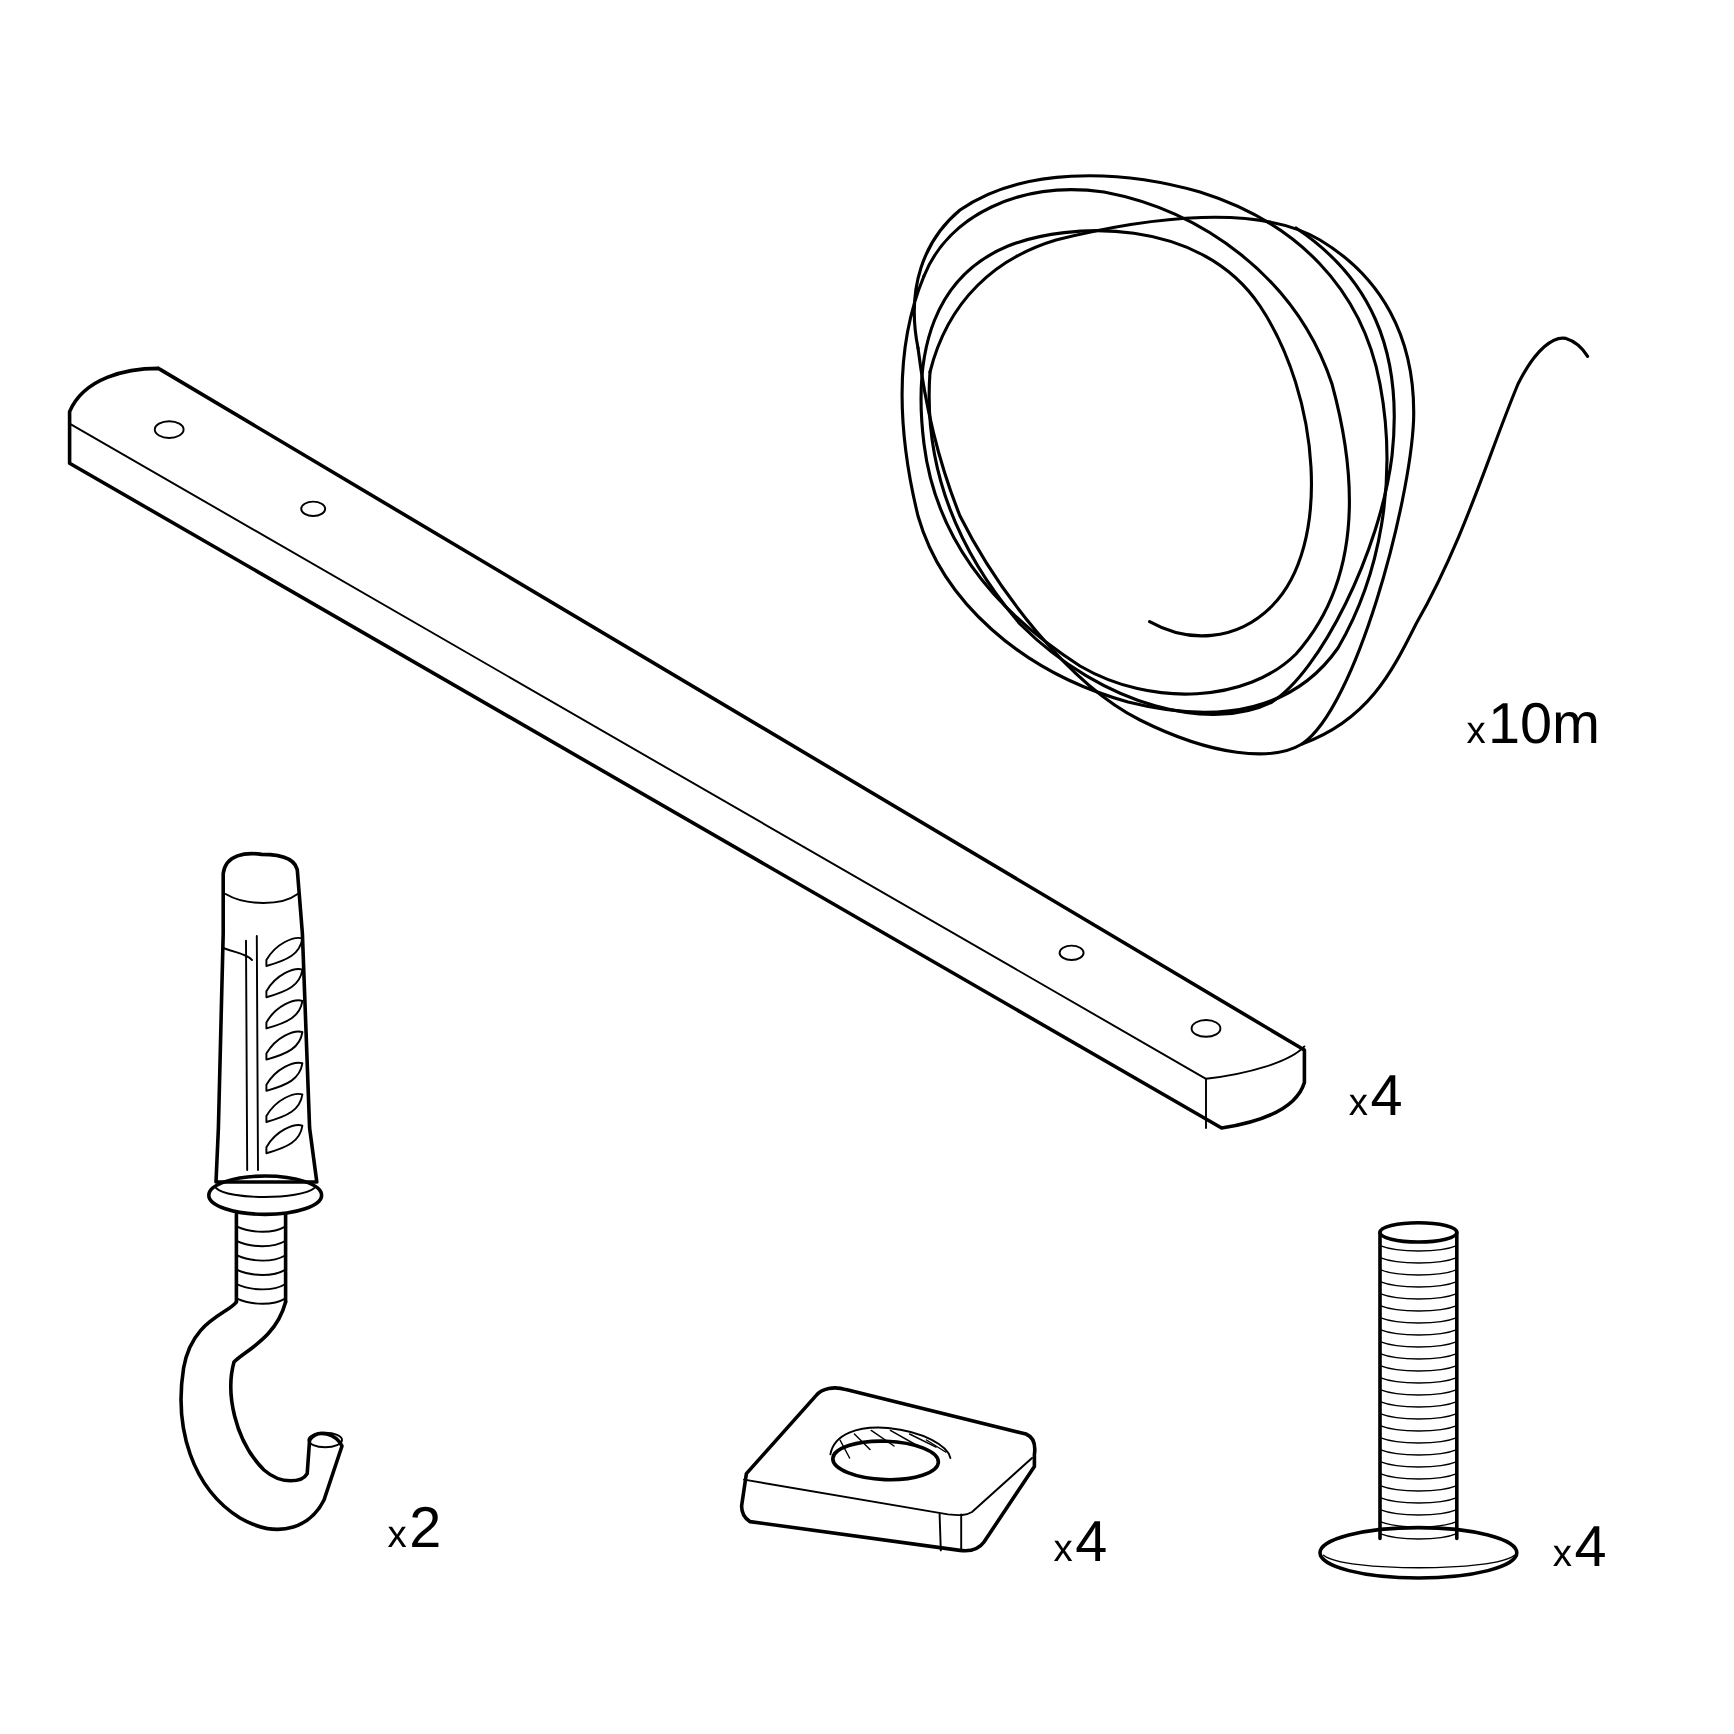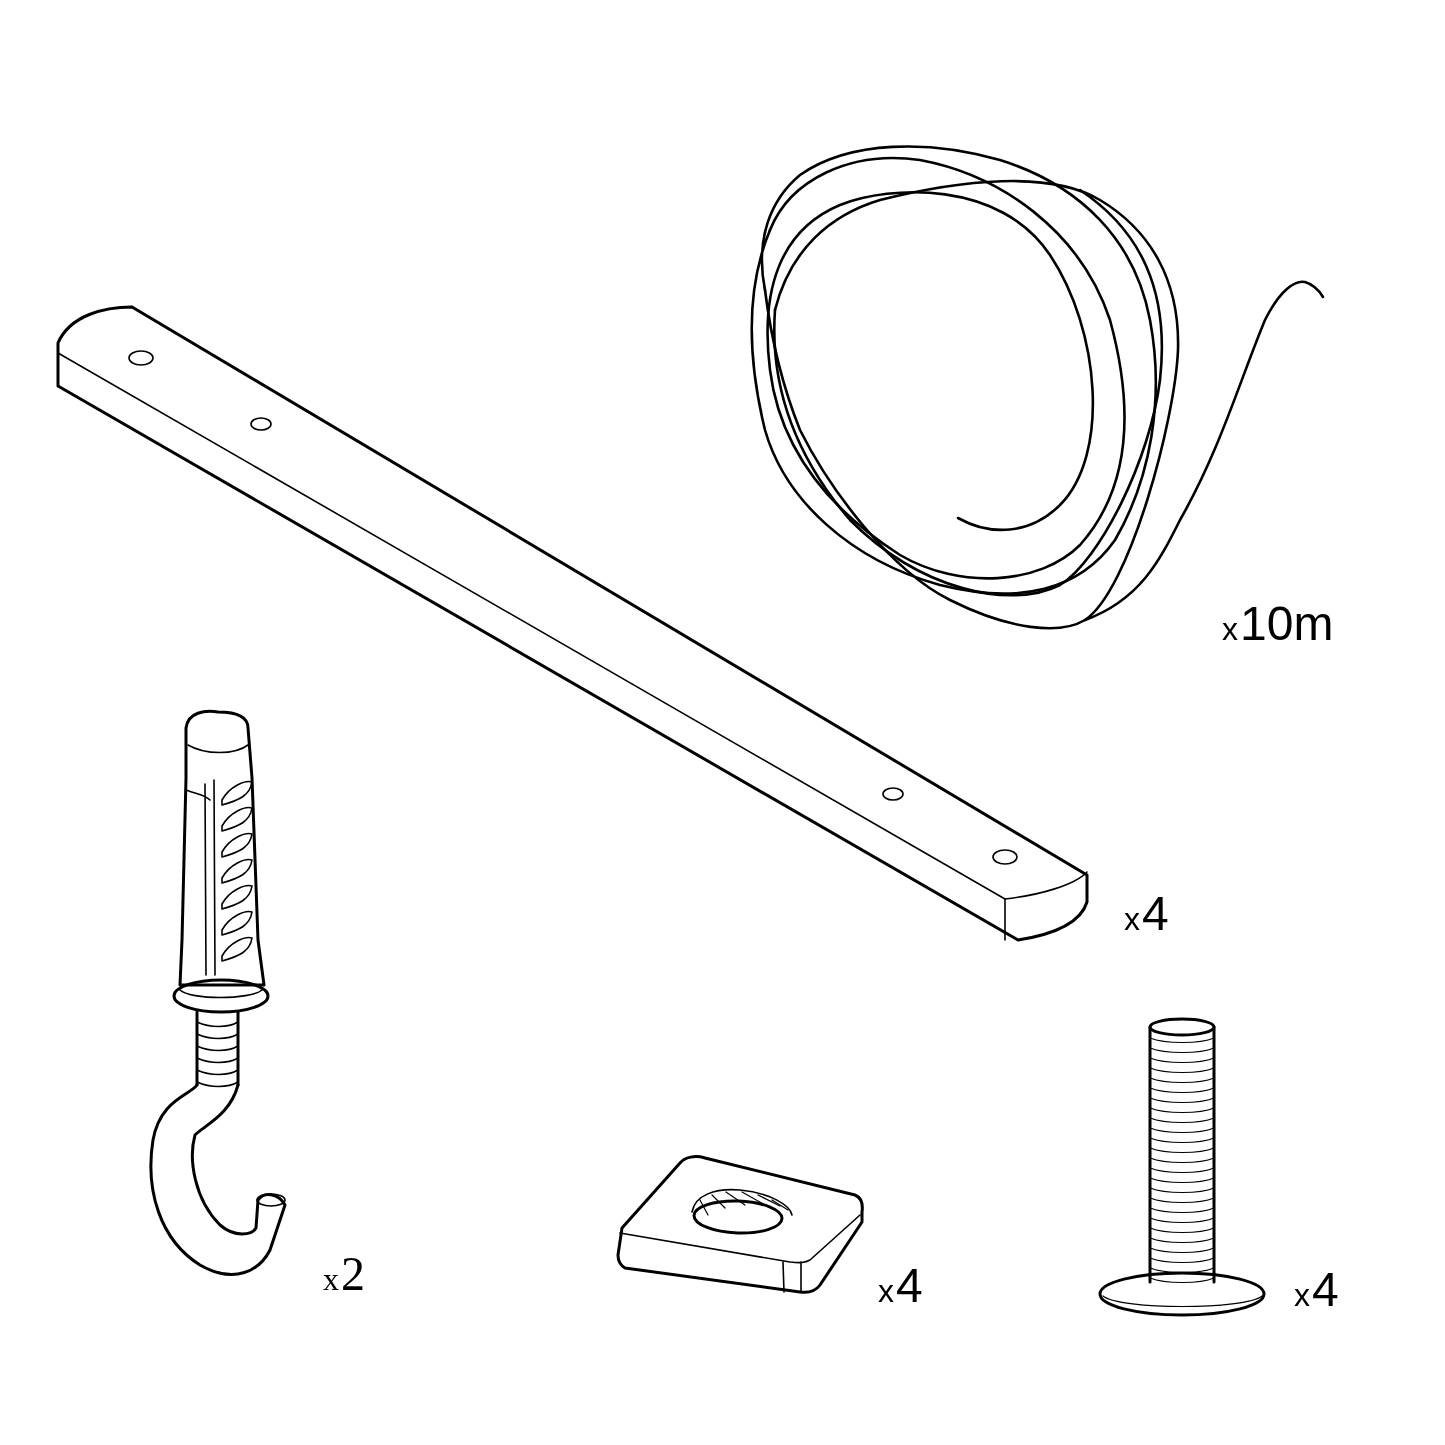--- a/index.html
+++ b/index.html
@@ -112,29 +112,29 @@
         <path d="M1150,1238 C1165,1244 1200,1244 1214,1238"></path>
         <path d="M1150,1248 C1165,1254 1200,1254 1214,1248"></path>
         <path d="M1150,1258 C1165,1264 1200,1264 1214,1258"></path>
         <path d="M1150,1268 C1165,1274 1200,1274 1214,1268"></path>
         <path d="M1150,1278 C1165,1284 1200,1284 1214,1278"></path>
       </g>
     </g>
   </g>
 </svg>
 
-<div class="qty" style="left:1222px; top:580px;margin-top:20px;">
+<div class="qty" style="left:1222px; top:580px;">
   <span class="x">x</span><span class="n">10m</span>
 </div>
 
 <div class="qty" style="left:1124px; top:890px;">
   <span class="x">x</span><span class="n">4</span>
 </div>
 
-<div class="qty" style="left:323px; top:1250px;font-family:Liberation Serif, serif;">
+<div class="qty" style="left:323px; top:1250px;">
   <span class="x">x</span><span class="n">2</span>
 </div>
 
 <div class="qty" style="left:878px; top:1262px;">
   <span class="x">x</span><span class="n">4</span>
 </div>
 
 <div class="qty" style="left:1294px; top:1266px;">
   <span class="x">x</span><span class="n">4</span>
 </div>

